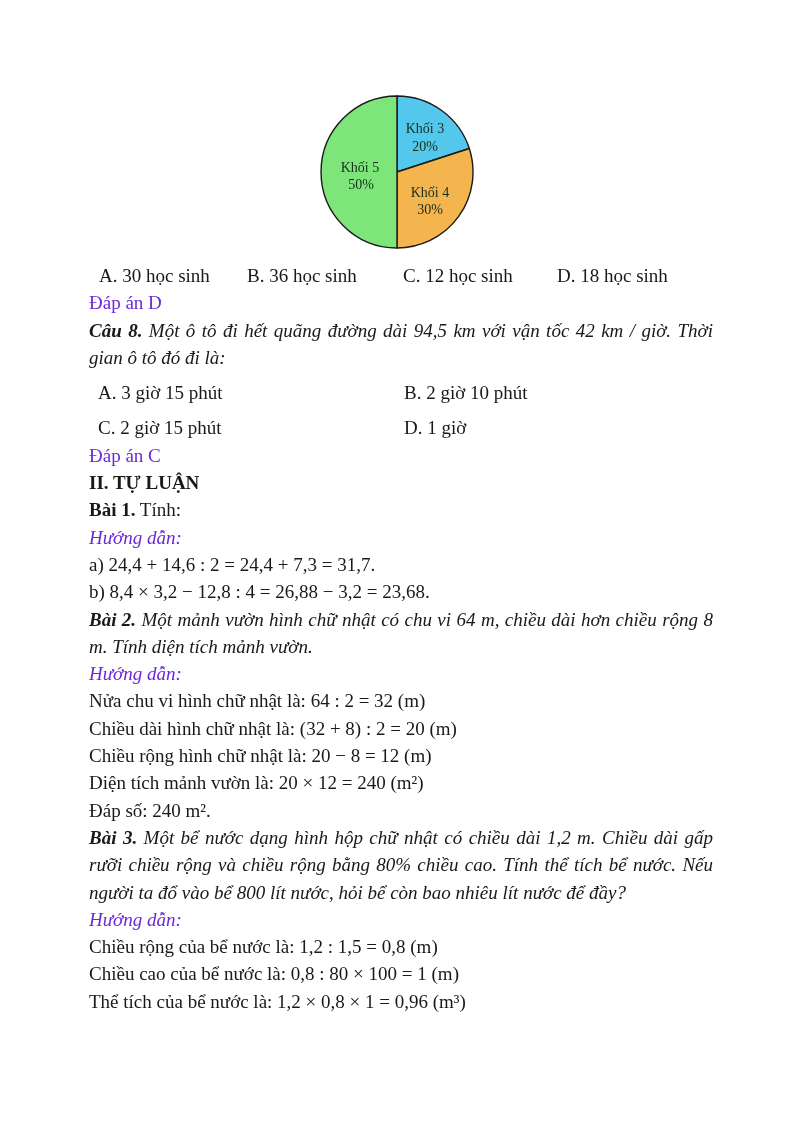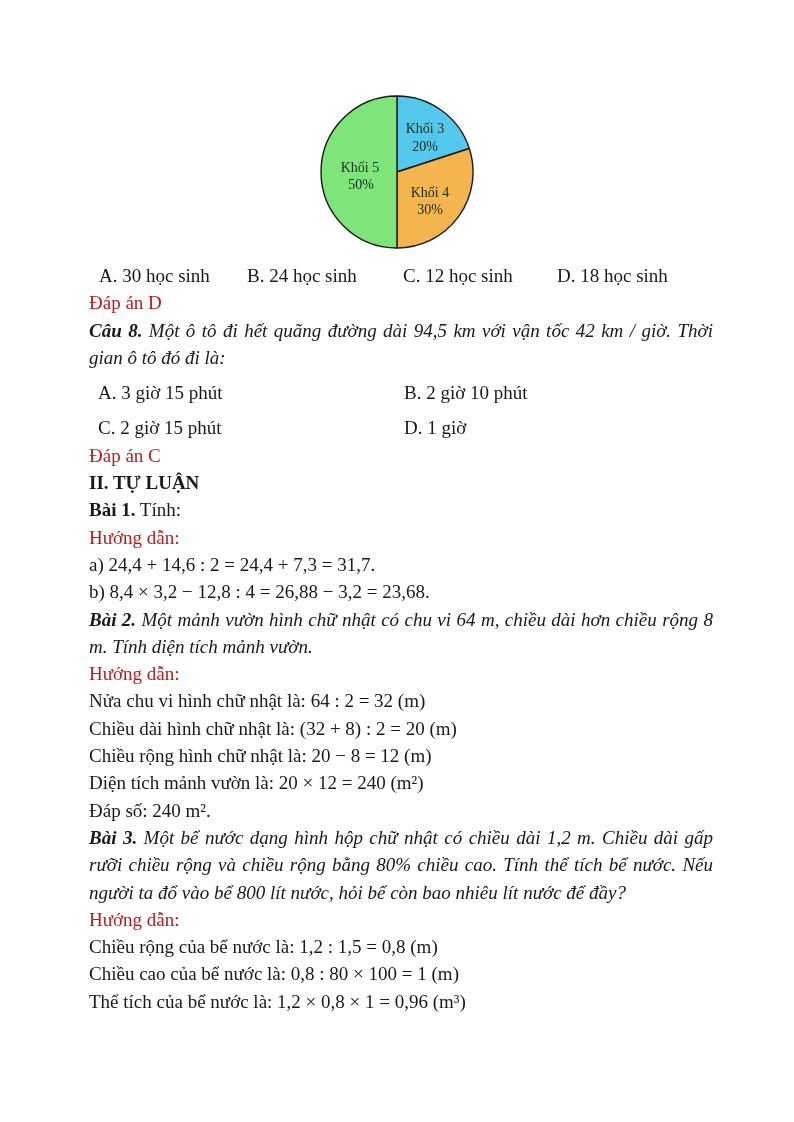--- a/index.html
+++ b/index.html
@@ -22,22 +22,22 @@
   .doc{
     position:absolute;
     left:89px;top:254px;width:624px;
     line-height:27.3px;
   }
   .doc p{margin:0;}
   .row{display:grid;margin-top:8px;}
   .opts4{padding-left:10px;grid-template-columns:148px 156px 154px auto;}
   .opts2{padding-left:9px;grid-template-columns:306px auto;}
   .optsAB{padding-left:1px;grid-template-columns:344px auto;}
-  .red{color:#b91c1c;}
-  .italic{}
+  .red{color:#6d28d9;}
+  .italic{font-style:italic;}
   .bold{font-weight:bold;}
   .just{text-align:justify;font-style:italic;}
   b{font-weight:bold;}
 </style>
 </head>
 <body>
 
 <div class="page">
 
   <svg class="pie" width="156" height="156" viewBox="0 0 156 156">
@@ -49,21 +49,21 @@
     <text x="41" y="78">Khối 5</text>
     <text x="42" y="95">50%</text>
     <text x="111" y="103">Khối 4</text>
     <text x="111" y="120">30%</text>
   </svg>
 
   <div class="doc">
 
     <div class="row opts4">
       <span>A. 30 học sinh</span>
-      <span>B. 24 học sinh</span>
+      <span>B. 36 học sinh</span>
       <span>C. 12 học sinh</span>
       <span>D. 18 học sinh</span>
     </div>
 
     <p class="red">Đáp án D</p>
 
     <p class="just"><b>Câu 8.</b><span> Một ô tô đi hết quãng đường dài 94,5 km với vận tốc 42 km / giờ. Thời gian ô tô đó đi là:</span></p>
 
     <div class="row opts2">
       <span>A. 3 giờ 15 phút</span>

